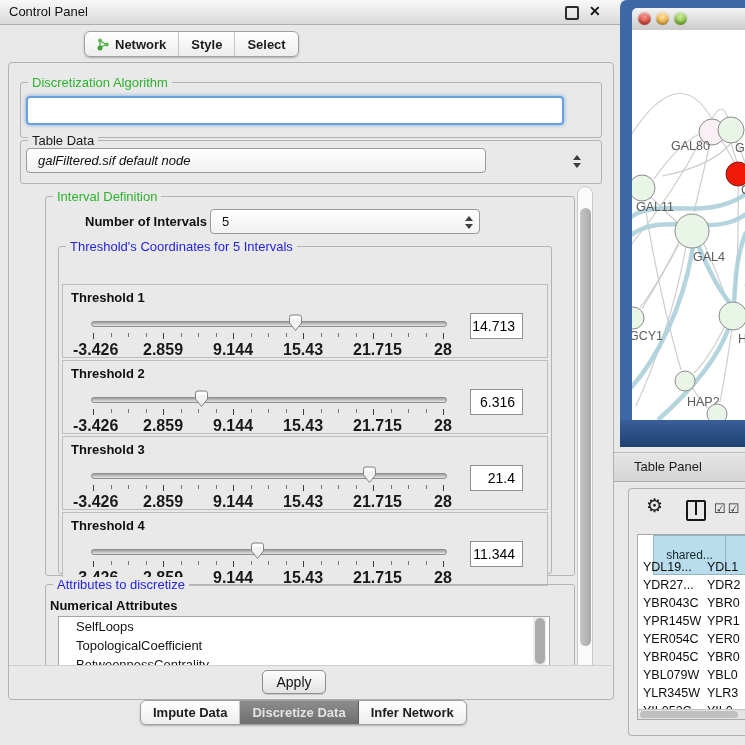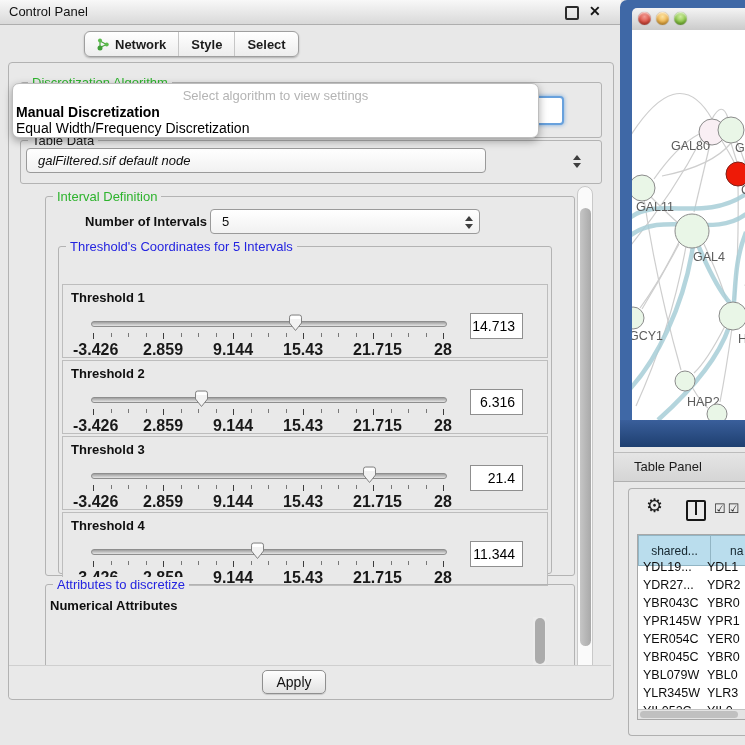--- a/index.html
+++ b/index.html
@@ -77,21 +77,21 @@
 
   
   .tp-bar{left:614px;top:452px;width:131px;height:30px;background:linear-gradient(#e5e5e5,#d5d5d5);border-top:1px solid #bcbcbc;border-bottom:1px solid #b0b0b0;box-sizing:border-box;}
   .tp-title{left:634px;top:459px;font-size:13px;color:#1c1c1c;}
   .tp-container{left:628px;top:488px;width:118px;height:246px;border:1px solid #b0b0b0;border-right:none;border-radius:4px 0 0 4px;background:#e9e9e9;}
   .gear{left:646px;top:496px;font-size:19px;color:#1c1c1c;line-height:19px;}
   .colsplit{left:686px;top:500px;width:16px;height:17px;border:2px solid #161616;border-radius:2px;}
   .colsplit-mid{position:absolute;left:7px;top:0;width:2px;height:13px;background:#161616;}
   .checks{left:714px;top:501px;font-size:13px;color:#222;letter-spacing:2px;}
   .tbl-wrap{left:637px;top:534px;width:108px;height:184px;background:#fff;border:1px solid #a8a8a8;border-right:none;overflow:hidden;}
-  .th-cell{position:absolute;top:0;height:31px;background:var(--table-header-bg);border:1px solid #92b5c4;box-sizing:border-box;font-size:12px;color:#15262e;display:flex;align-items:center;}
+  .th-cell{position:absolute;top:0;height:40px;background:var(--table-header-bg);border:1px solid #92b5c4;box-sizing:border-box;font-size:12px;color:#15262e;display:flex;align-items:center;margin-left:15px;}
   .tbl-rows{position:absolute;left:0;top:23px;width:200px;height:151px;overflow:hidden;}
   .tbl-row{height:18px;line-height:18px;font-size:12.5px;color:#0d0d0d;position:relative;}
   .c1{position:absolute;left:5px;} .c2{position:absolute;left:69px;}
   .hscroll{position:absolute;left:0;top:174px;width:108px;height:10px;background:#e4e4e4;border-top:1px solid #c2c2c2;}
   .hthumb{position:absolute;left:2px;top:1px;width:98px;height:7px;border-radius:4px;background:#c0c0c0;}
 </style>
 </head>
 <body>
 
 <div id="root">
@@ -120,25 +120,20 @@
         <span>Select</span>
       </div>
     </div>
 
   <div class="abs outerpanel"></div>
 
   <div class="groupbox" style="left:20px;top:82px;width:580px;height:54px;"></div>
   <div class="grouptitle green" style="left:28px;top:75px;">Discretization Algorithm</div>
   <div class="abs focus-combo"></div>
 
-  <div class="abs popup">
-    <div class="popup-hint">Select algorithm to view settings</div>
-    <div class="popup-opt1">Manual Discretization</div>
-    <div class="popup-opt2">Equal Width/Frequency Discretization</div>
-  </div>
 
   <div class="groupbox" style="left:20px;top:140px;width:580px;height:42px;"></div>
   <div class="grouptitle plain" style="left:28px;top:133px;">Table Data</div>
   <div class="combo" style="left:26px;top:148px;width:460px;height:25px;font-style:italic;">
     <span>galFiltered.sif default node</span>
   </div>
   <div class="stepper" style="left:572px;top:155px;">
       <div class="tri-up"></div>
       <div class="tri-down"></div>
     </div>
@@ -300,31 +295,47 @@
             <path d="M1.5 3.2 Q1.5 1 3.7 1 L11.3 1 Q13.5 1 13.5 3.2 L13.5 9 L7.5 16.5 L1.5 9 Z" fill="#f2f2f2" stroke="#828282" stroke-width="1"></path>
             <path d="M2.5 3.5 Q2.5 2 4 2 L11 2 Q12.5 2 12.5 3.5 L12.5 5 L2.5 5 Z" fill="#ffffff"></path>
           </svg></div>
         <div class="thr-value">11.344</div>
       </div>
     </div>
 
   <div class="groupbox" style="left:45px;top:584px;width:528px;height:100px;"></div>
   <div class="grouptitle blue" style="left:53px;top:577px;">Attributes to discretize</div>
   <div class="abs attr-label" style="left:50px;top:598px;">Numerical Attributes</div>
+  <div class="abs attr-list" id="attr-list">
+      <div class="attr-item">SelfLoops</div>
+      <div class="attr-item">TopologicalCoefficient</div>
+      <div class="attr-item">BetweennessCentrality</div>
+    </div>
   <div class="abs attr-scroll">
       <div class="attr-thumb"></div>
     </div>
 
   <div class="abs apply-sep"></div>
   <div class="abs apply-band"></div>
   <div class="abs apply-btn">Apply</div>
 
   <div class="abs vscroll"></div>
   <div class="abs vthumb"></div>
 
+  <div class="segbar" style="left:140px;top:700px;height:23px;">
+      <div class="seg">
+        <span>Impute Data</span>
+      </div>
+      <div class="seg sel">
+        <span>Discretize Data</span>
+      </div>
+      <div class="seg">
+        <span>Infer Network</span>
+      </div>
+    </div>
 
   <div class="abs net-frame"></div>
   <div class="abs net-titlebar">
     <div class="light red"></div>
     <div class="light yellow"></div>
     <div class="light green"></div>
   </div>
   <div class="abs net-canvas" id="net-canvas"><svg width="113" height="390" viewBox="0 0 113 390">
         <path d="M 80 89 Q 45 28 -6 113" fill="none" stroke="#cecece" stroke-width="1.2"></path>
         <path d="M 80 89 Q 90 70 96 88" fill="none" stroke="#cecece" stroke-width="1.2"></path>

